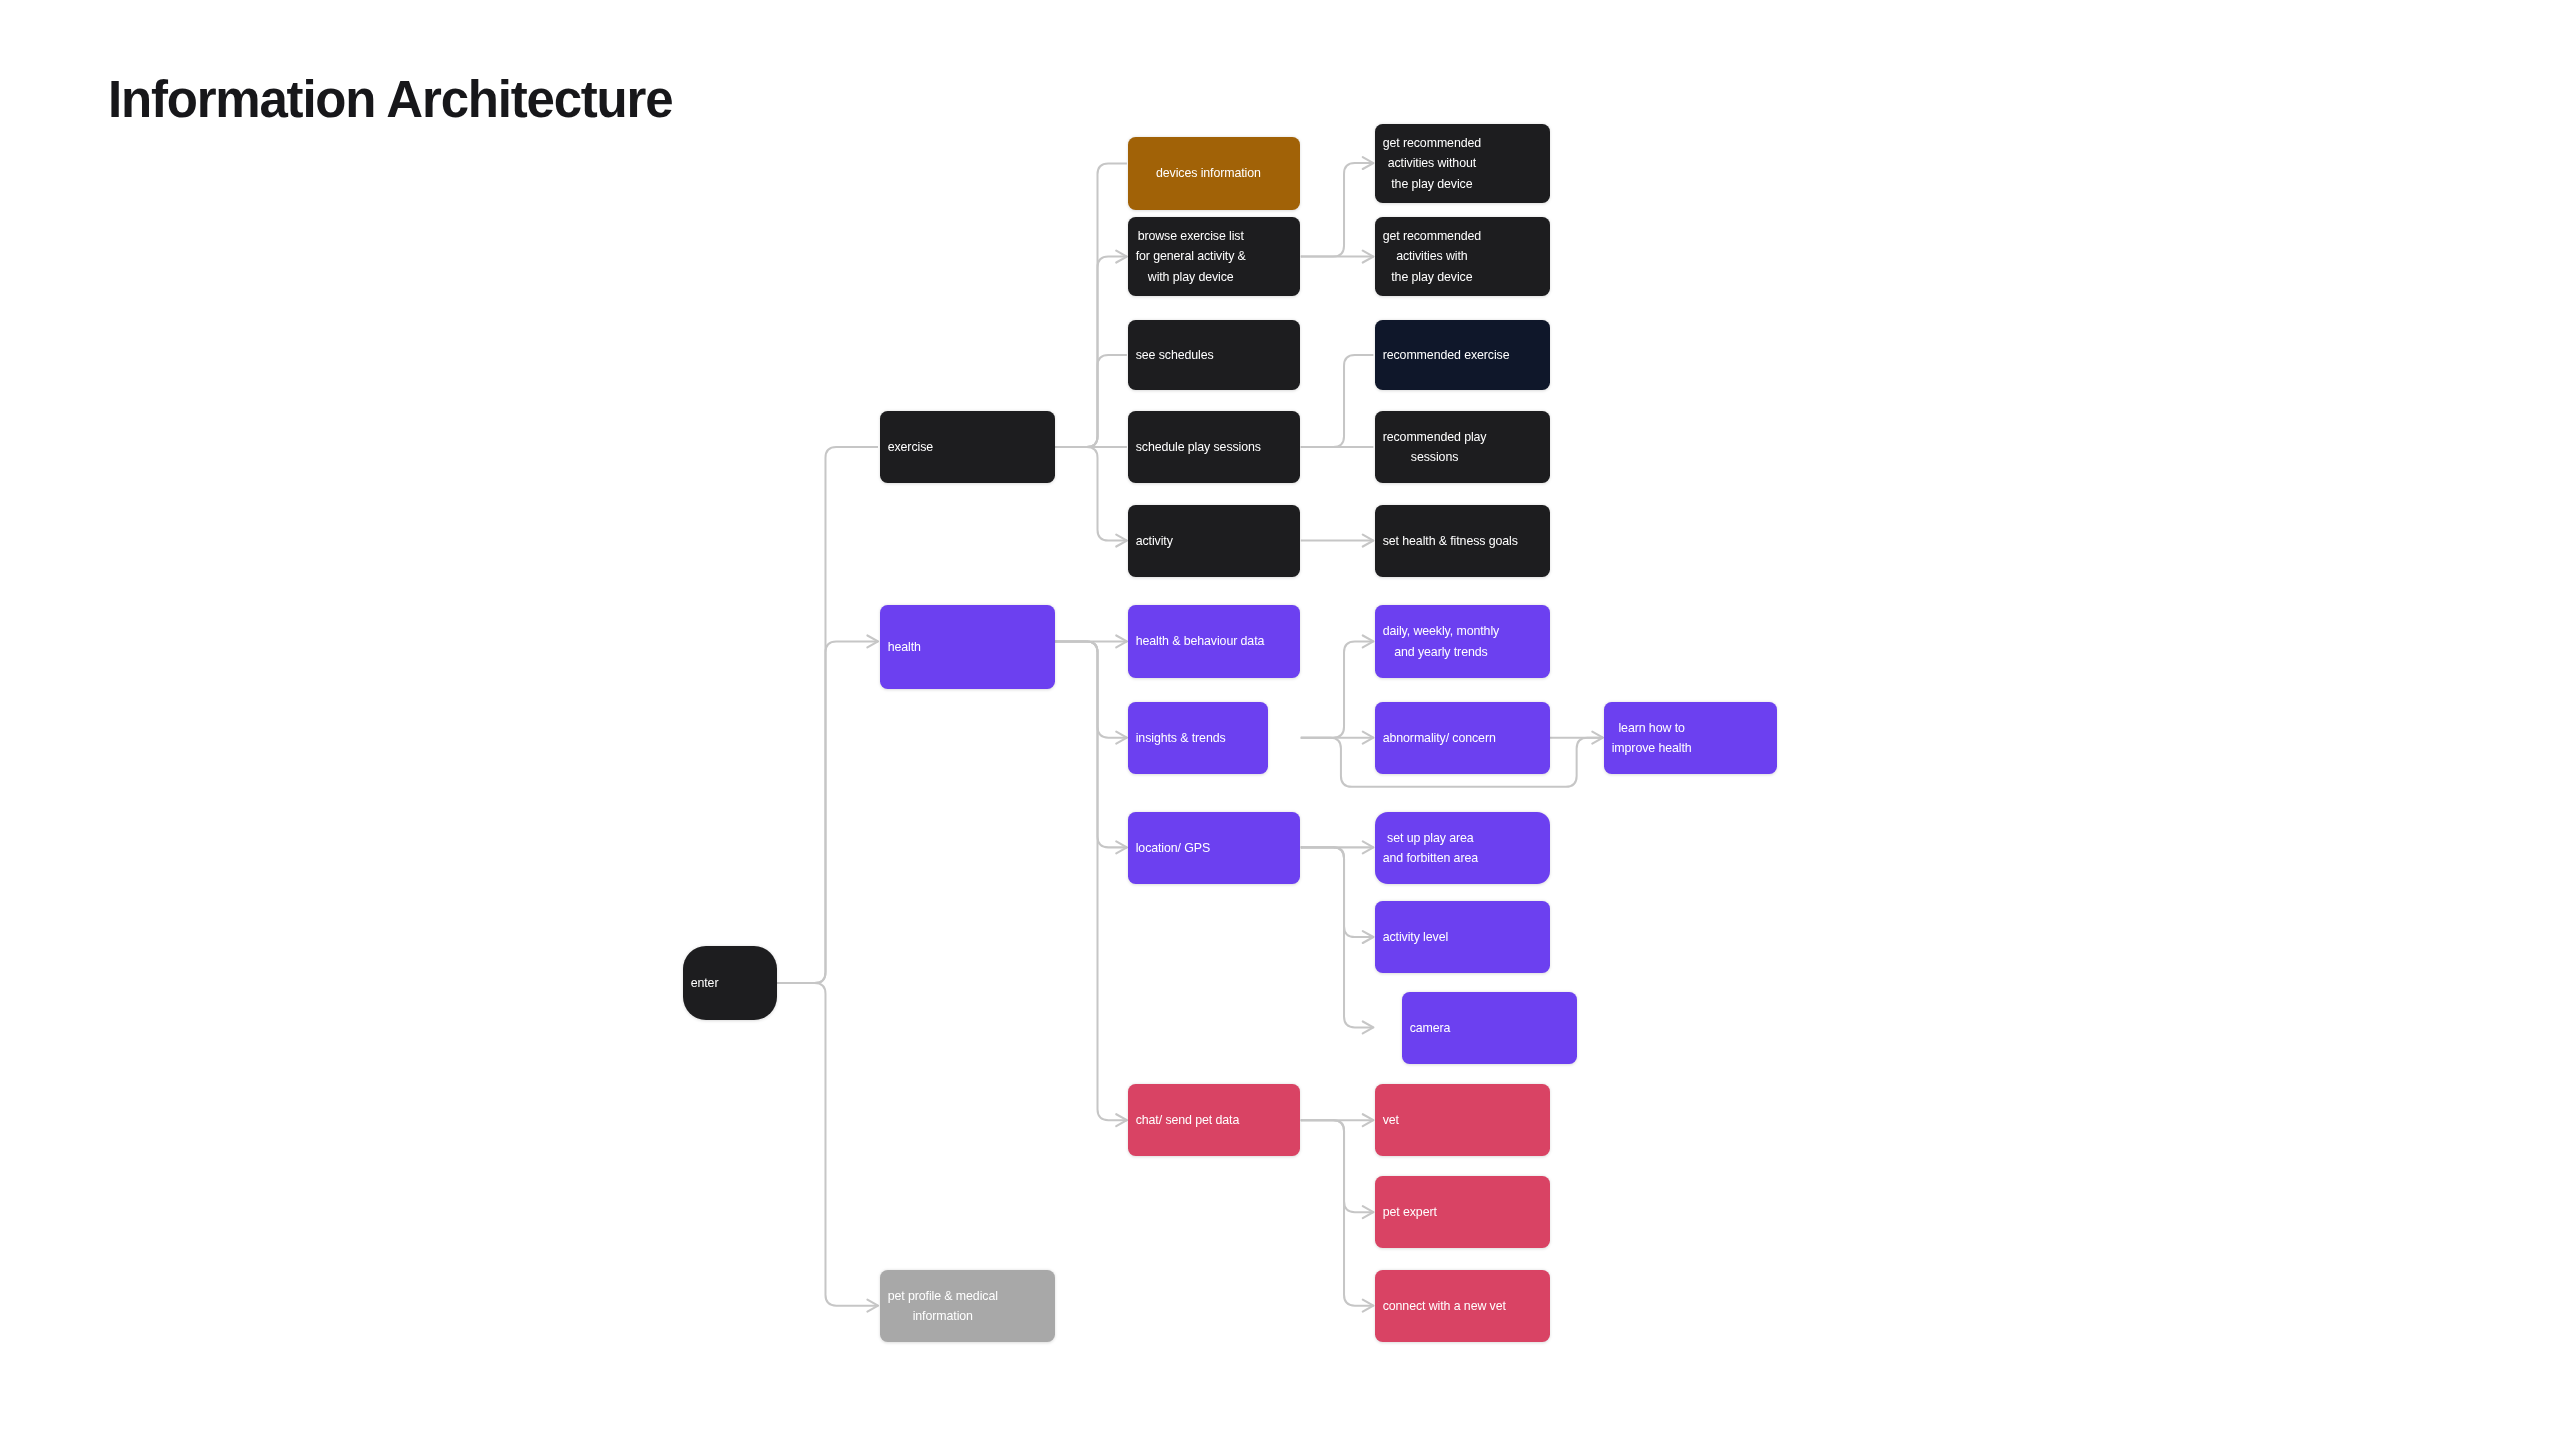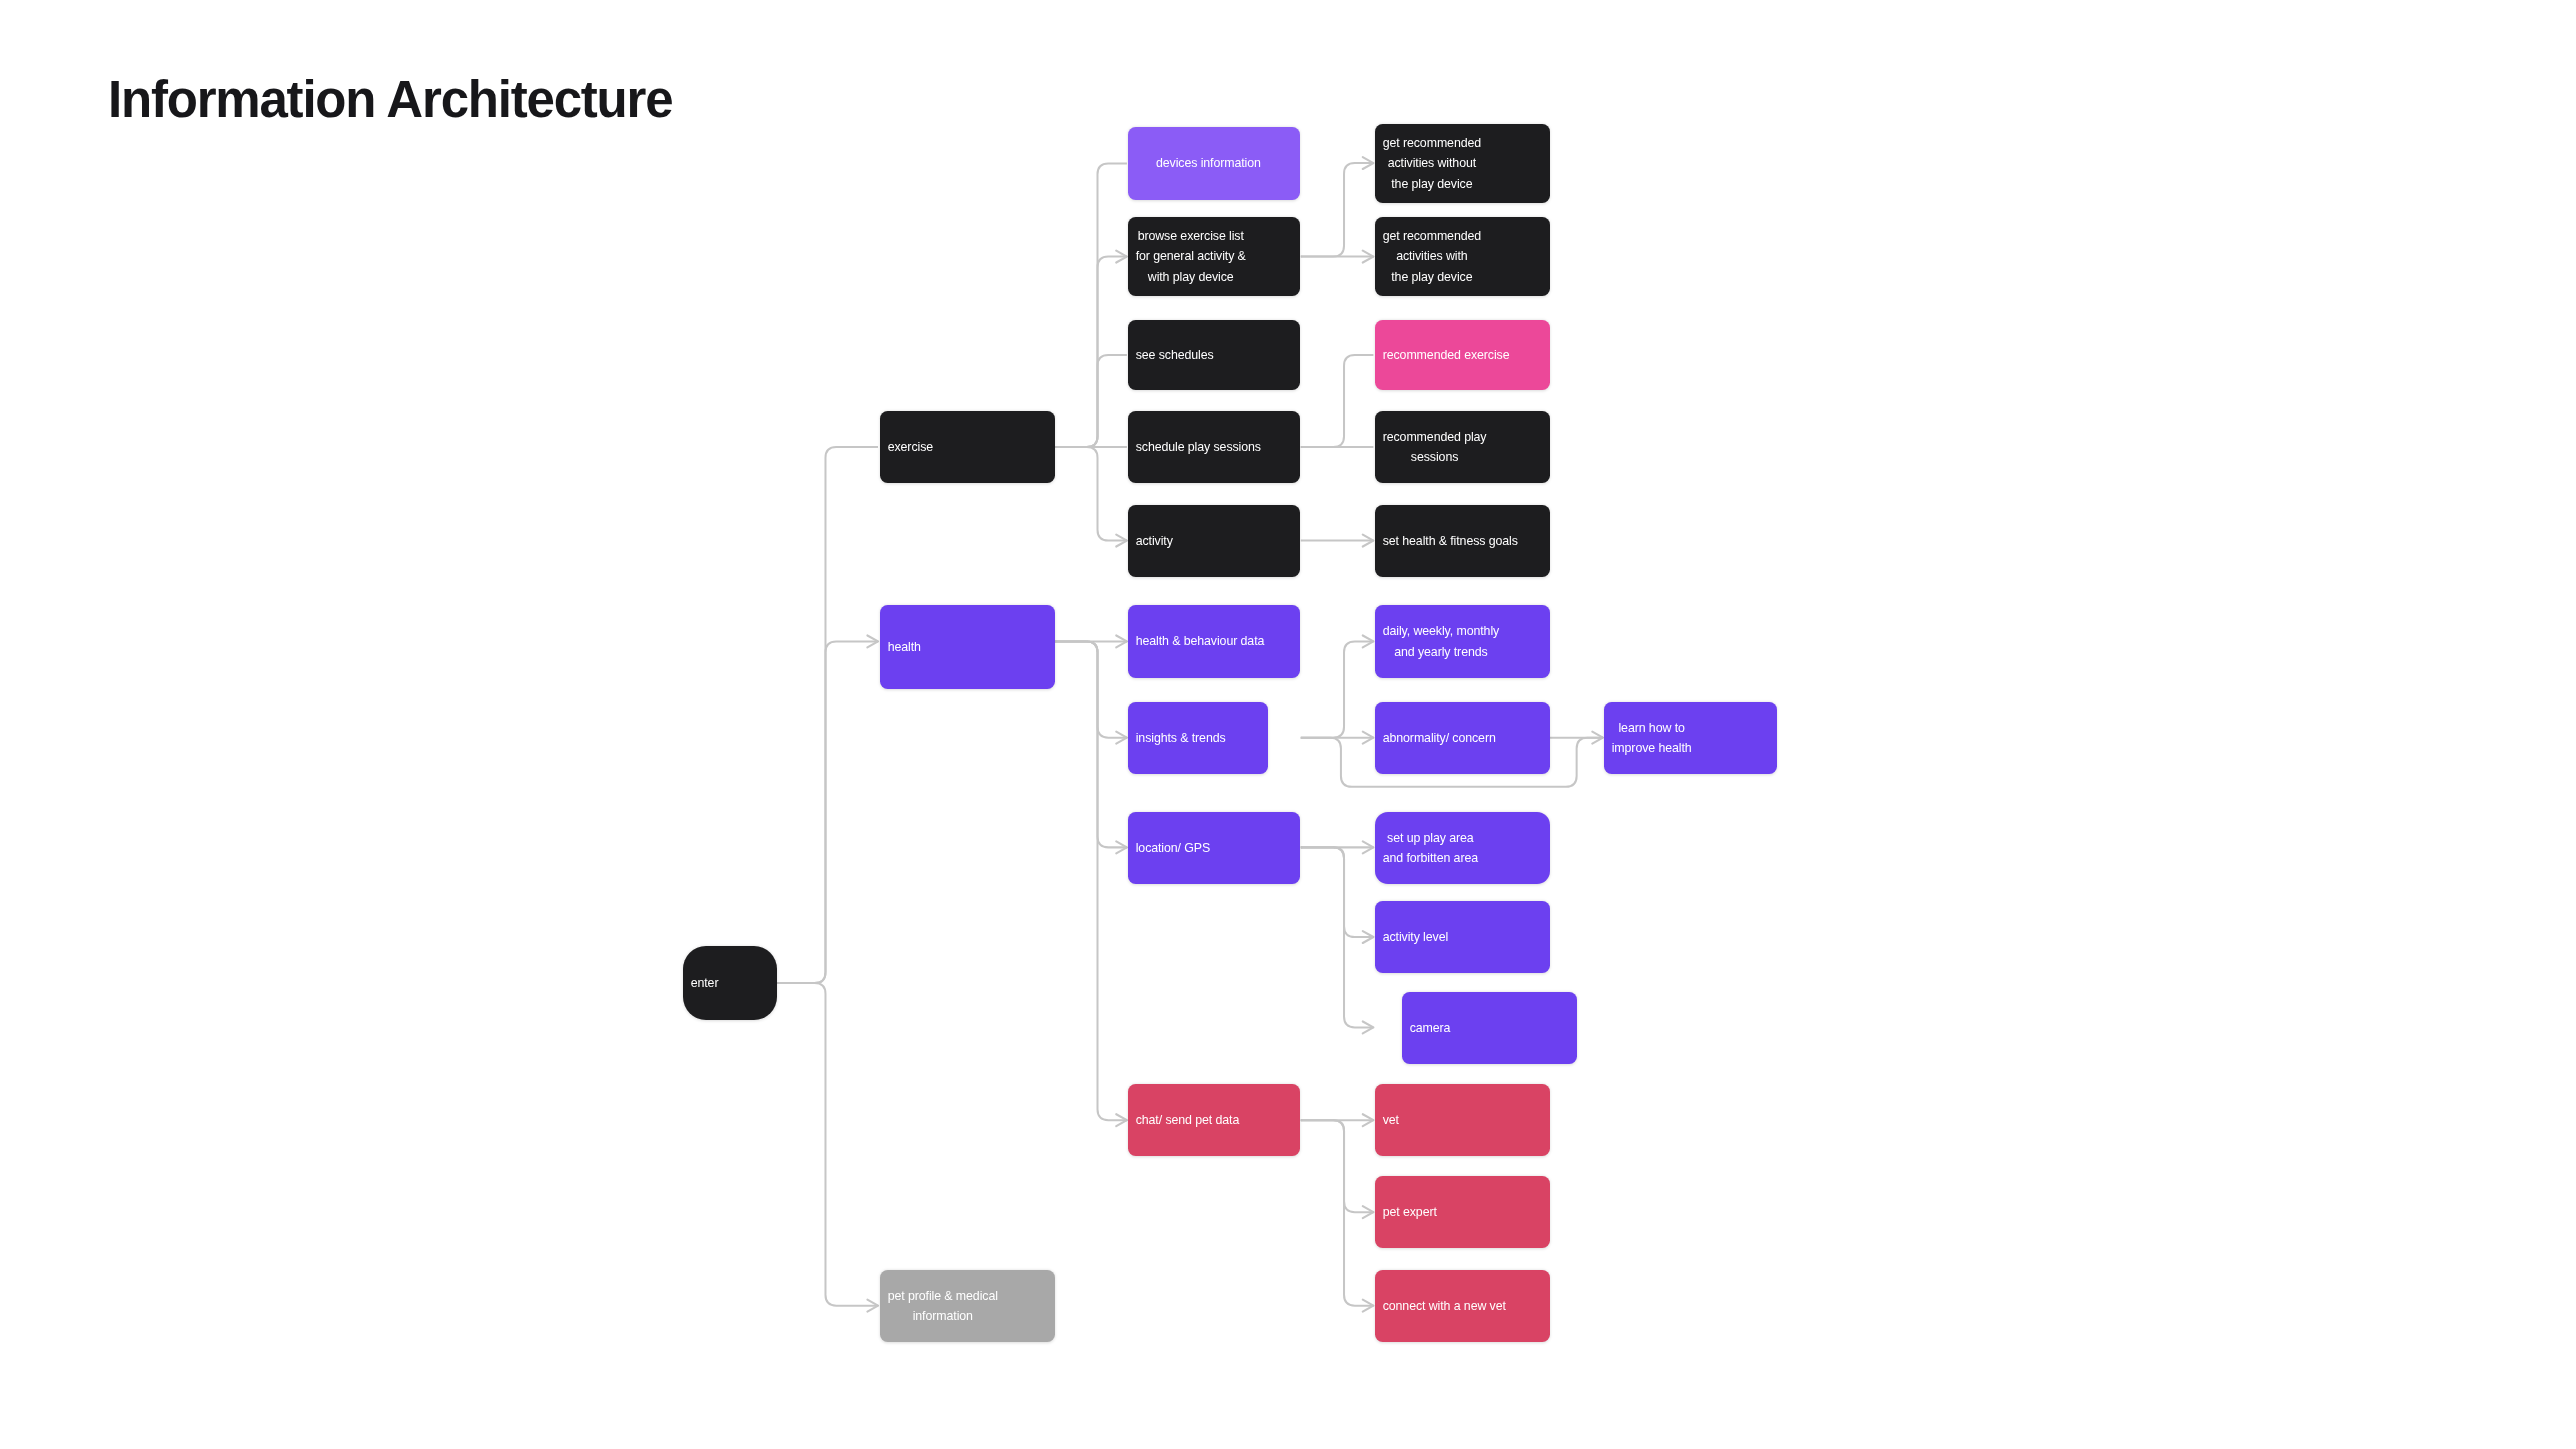--- a/index.html
+++ b/index.html
@@ -69,21 +69,21 @@
       <div class="node" style="left: 880px; top: 411px; width: 175px; height: 72px; border-radius: 7.7px; background: rgb(29, 29, 31); color: rgb(255, 255, 255);">
         <span>exercise</span>
       </div>
       <div class="node" style="left: 880px; top: 605px; width: 175px; height: 84px; border-radius: 7.7px; background: rgb(108, 64, 240); color: rgb(255, 255, 255);">
         <span>health</span>
       </div>
       <div class="node" style="left: 880px; top: 1270px; width: 175px; height: 72px; border-radius: 7.7px; background: rgb(168, 168, 168); color: rgb(255, 255, 255);">
         <span>pet profile &amp; medical
 information</span>
       </div>
-      <div class="node" style="left: 1128px; top: 127px; width: 172px; height: 73px; border-radius: 7.7px; background: #8b5cf6; color: rgb(255, 255, 255); padding-left: 28px;">
+      <div class="node" style="left: 1128px; top: 137px; width: 172px; height: 73px; border-radius: 7.7px; background: #a16207; color: rgb(255, 255, 255); padding-left: 28px;">
         <span>devices information</span>
       </div>
       <div class="node" style="left: 1128px; top: 217px; width: 172px; height: 79px; border-radius: 7.7px; background: rgb(29, 29, 31); color: rgb(255, 255, 255);">
         <span>browse exercise list
 for general activity &amp;
 with play device</span>
       </div>
       <div class="node" style="left: 1128px; top: 320px; width: 172px; height: 70px; border-radius: 7.7px; background: rgb(29, 29, 31); color: rgb(255, 255, 255);">
         <span>see schedules</span>
       </div>
@@ -108,21 +108,21 @@
       <div class="node" style="left: 1375px; top: 124px; width: 175px; height: 79px; border-radius: 7.7px; background: rgb(29, 29, 31); color: rgb(255, 255, 255);">
         <span>get recommended
 activities without
 the play device</span>
       </div>
       <div class="node" style="left: 1375px; top: 217px; width: 175px; height: 79px; border-radius: 7.7px; background: rgb(29, 29, 31); color: rgb(255, 255, 255);">
         <span>get recommended
 activities with
 the play device</span>
       </div>
-      <div class="node" style="left: 1375px; top: 320px; width: 175px; height: 70px; border-radius: 7.7px; background: #ec4899; color: rgb(255, 255, 255);">
+      <div class="node" style="left: 1375px; top: 320px; width: 175px; height: 70px; border-radius: 7.7px; background: #0f172a; color: rgb(255, 255, 255);">
         <span>recommended exercise</span>
       </div>
       <div class="node" style="left: 1375px; top: 411px; width: 175px; height: 72px; border-radius: 7.7px; background: rgb(29, 29, 31); color: rgb(255, 255, 255);">
         <span>recommended play
 sessions</span>
       </div>
       <div class="node" style="left: 1375px; top: 505px; width: 175px; height: 72px; border-radius: 7.7px; background: rgb(29, 29, 31); color: rgb(255, 255, 255);">
         <span>set health &amp; fitness goals</span>
       </div>
       <div class="node" style="left: 1375px; top: 605px; width: 175px; height: 73px; border-radius: 7.7px; background: rgb(108, 64, 240); color: rgb(255, 255, 255);">

